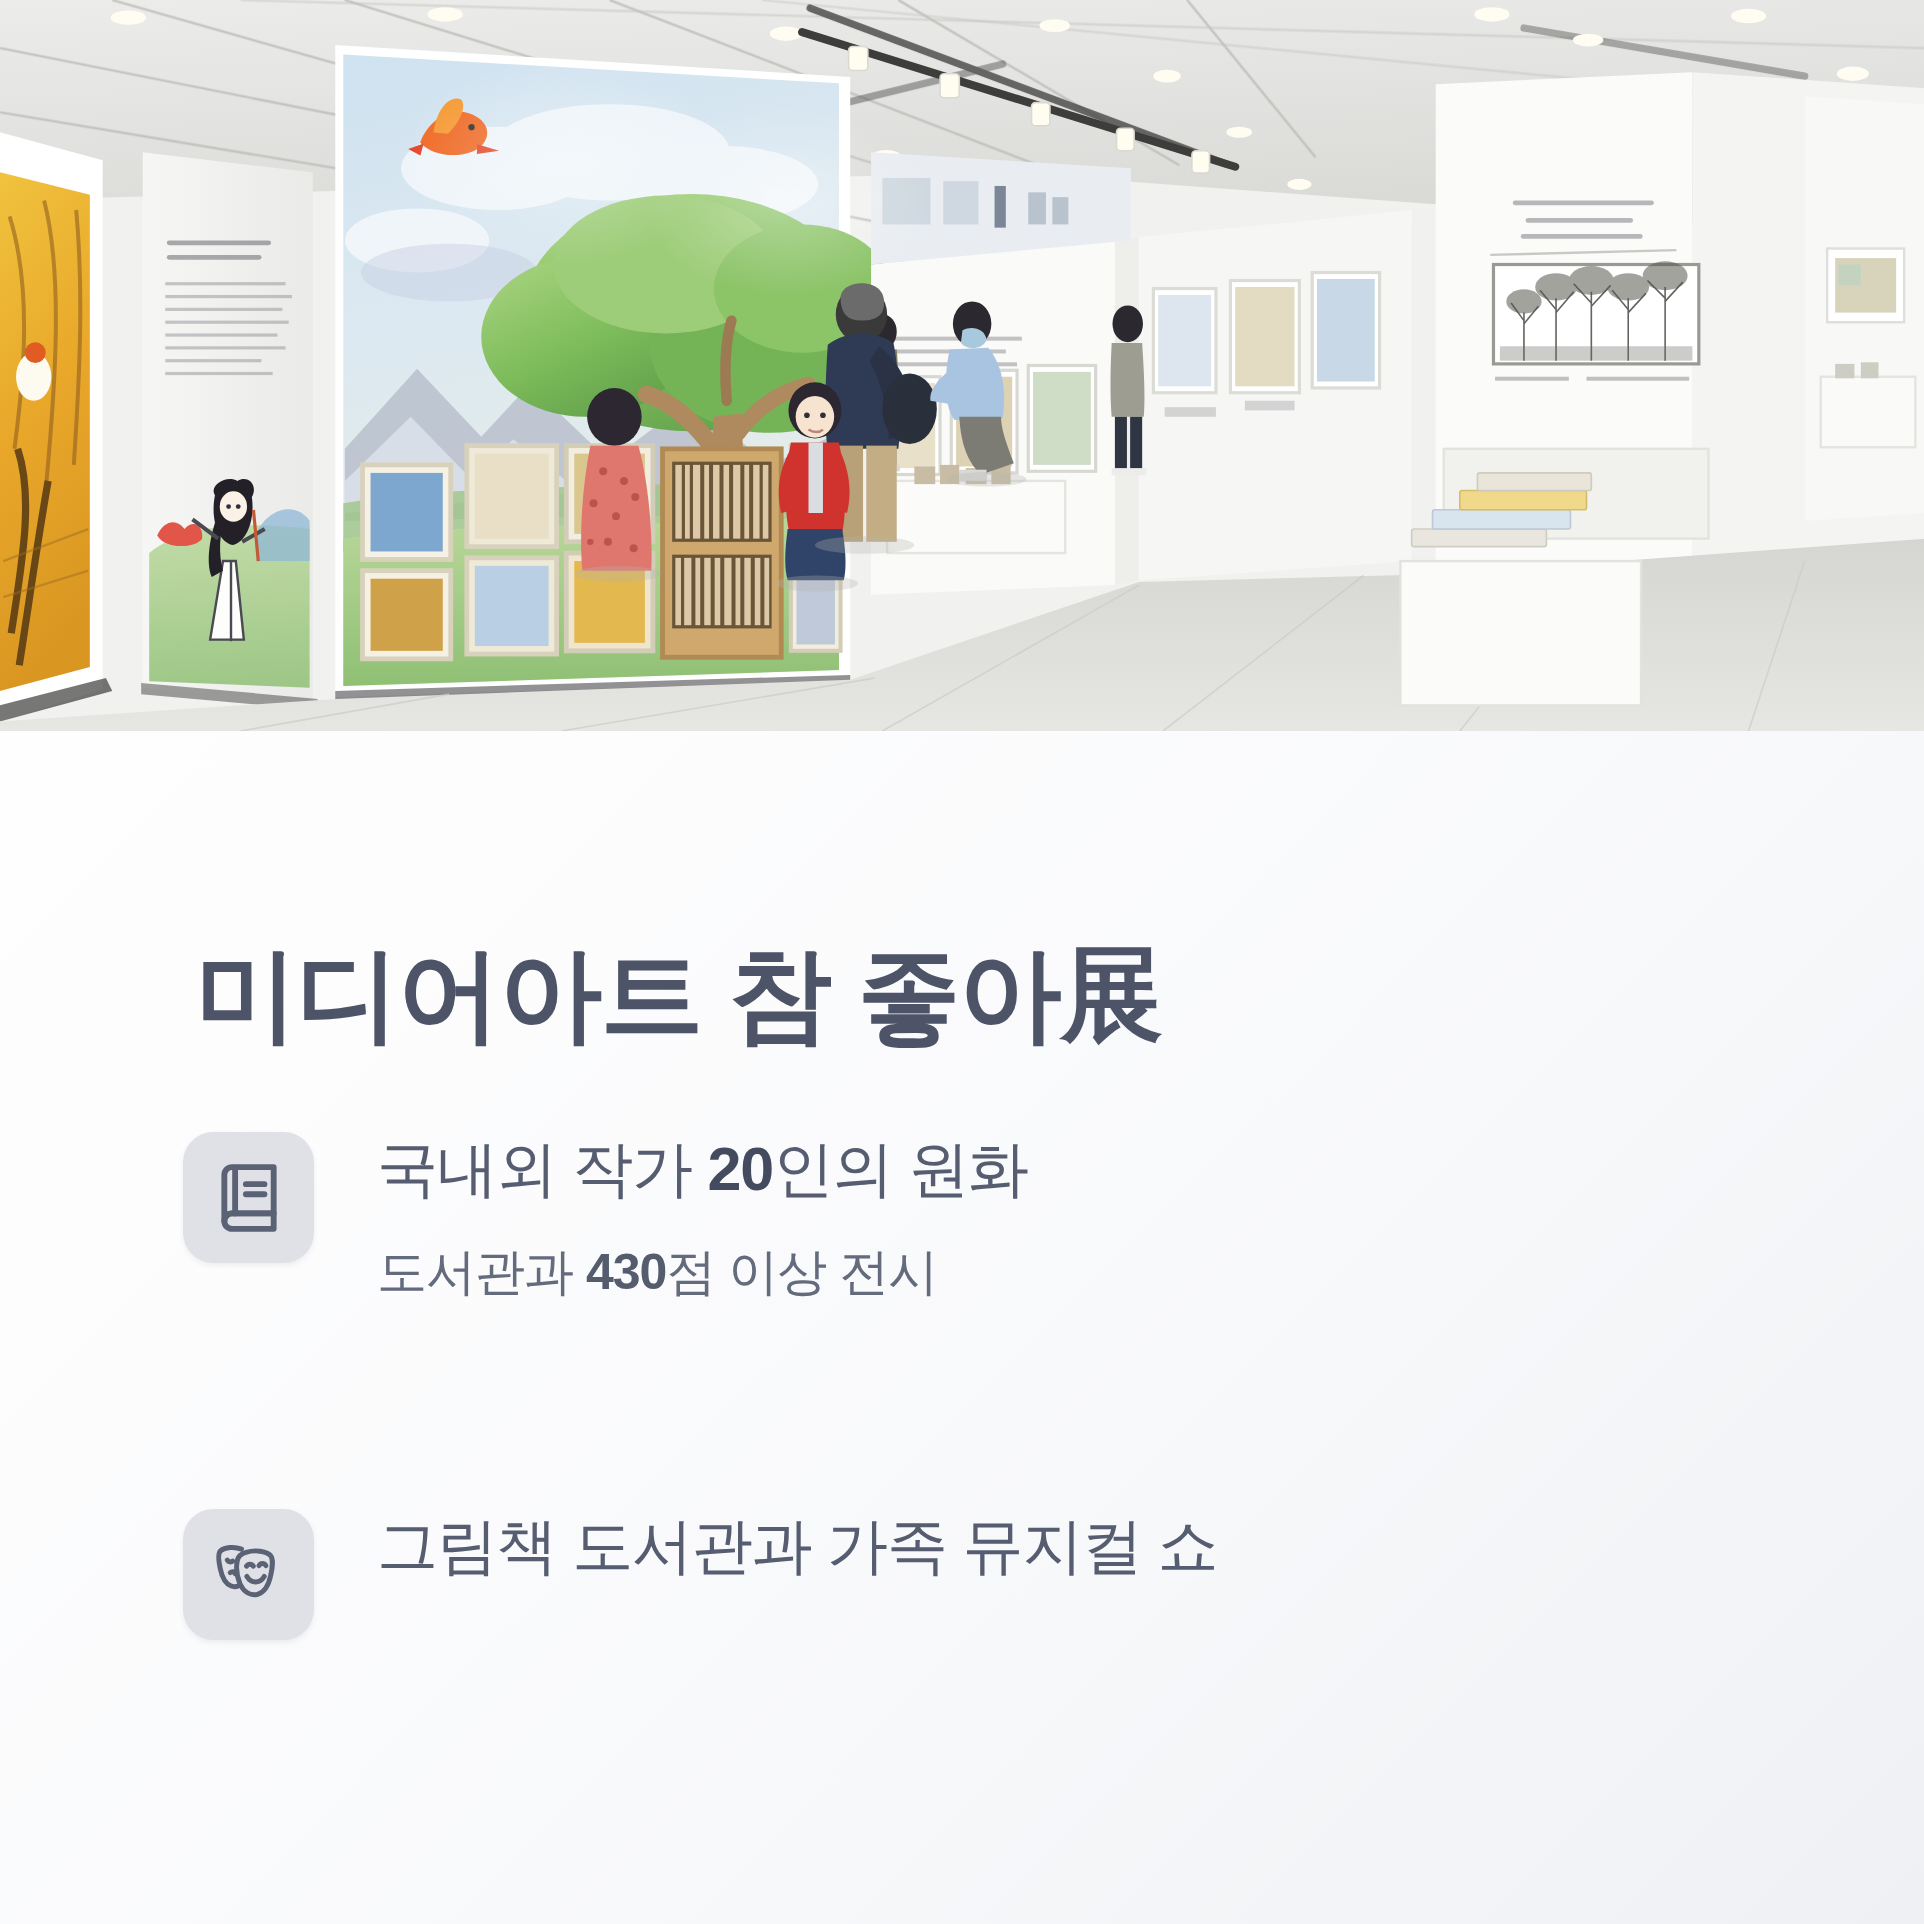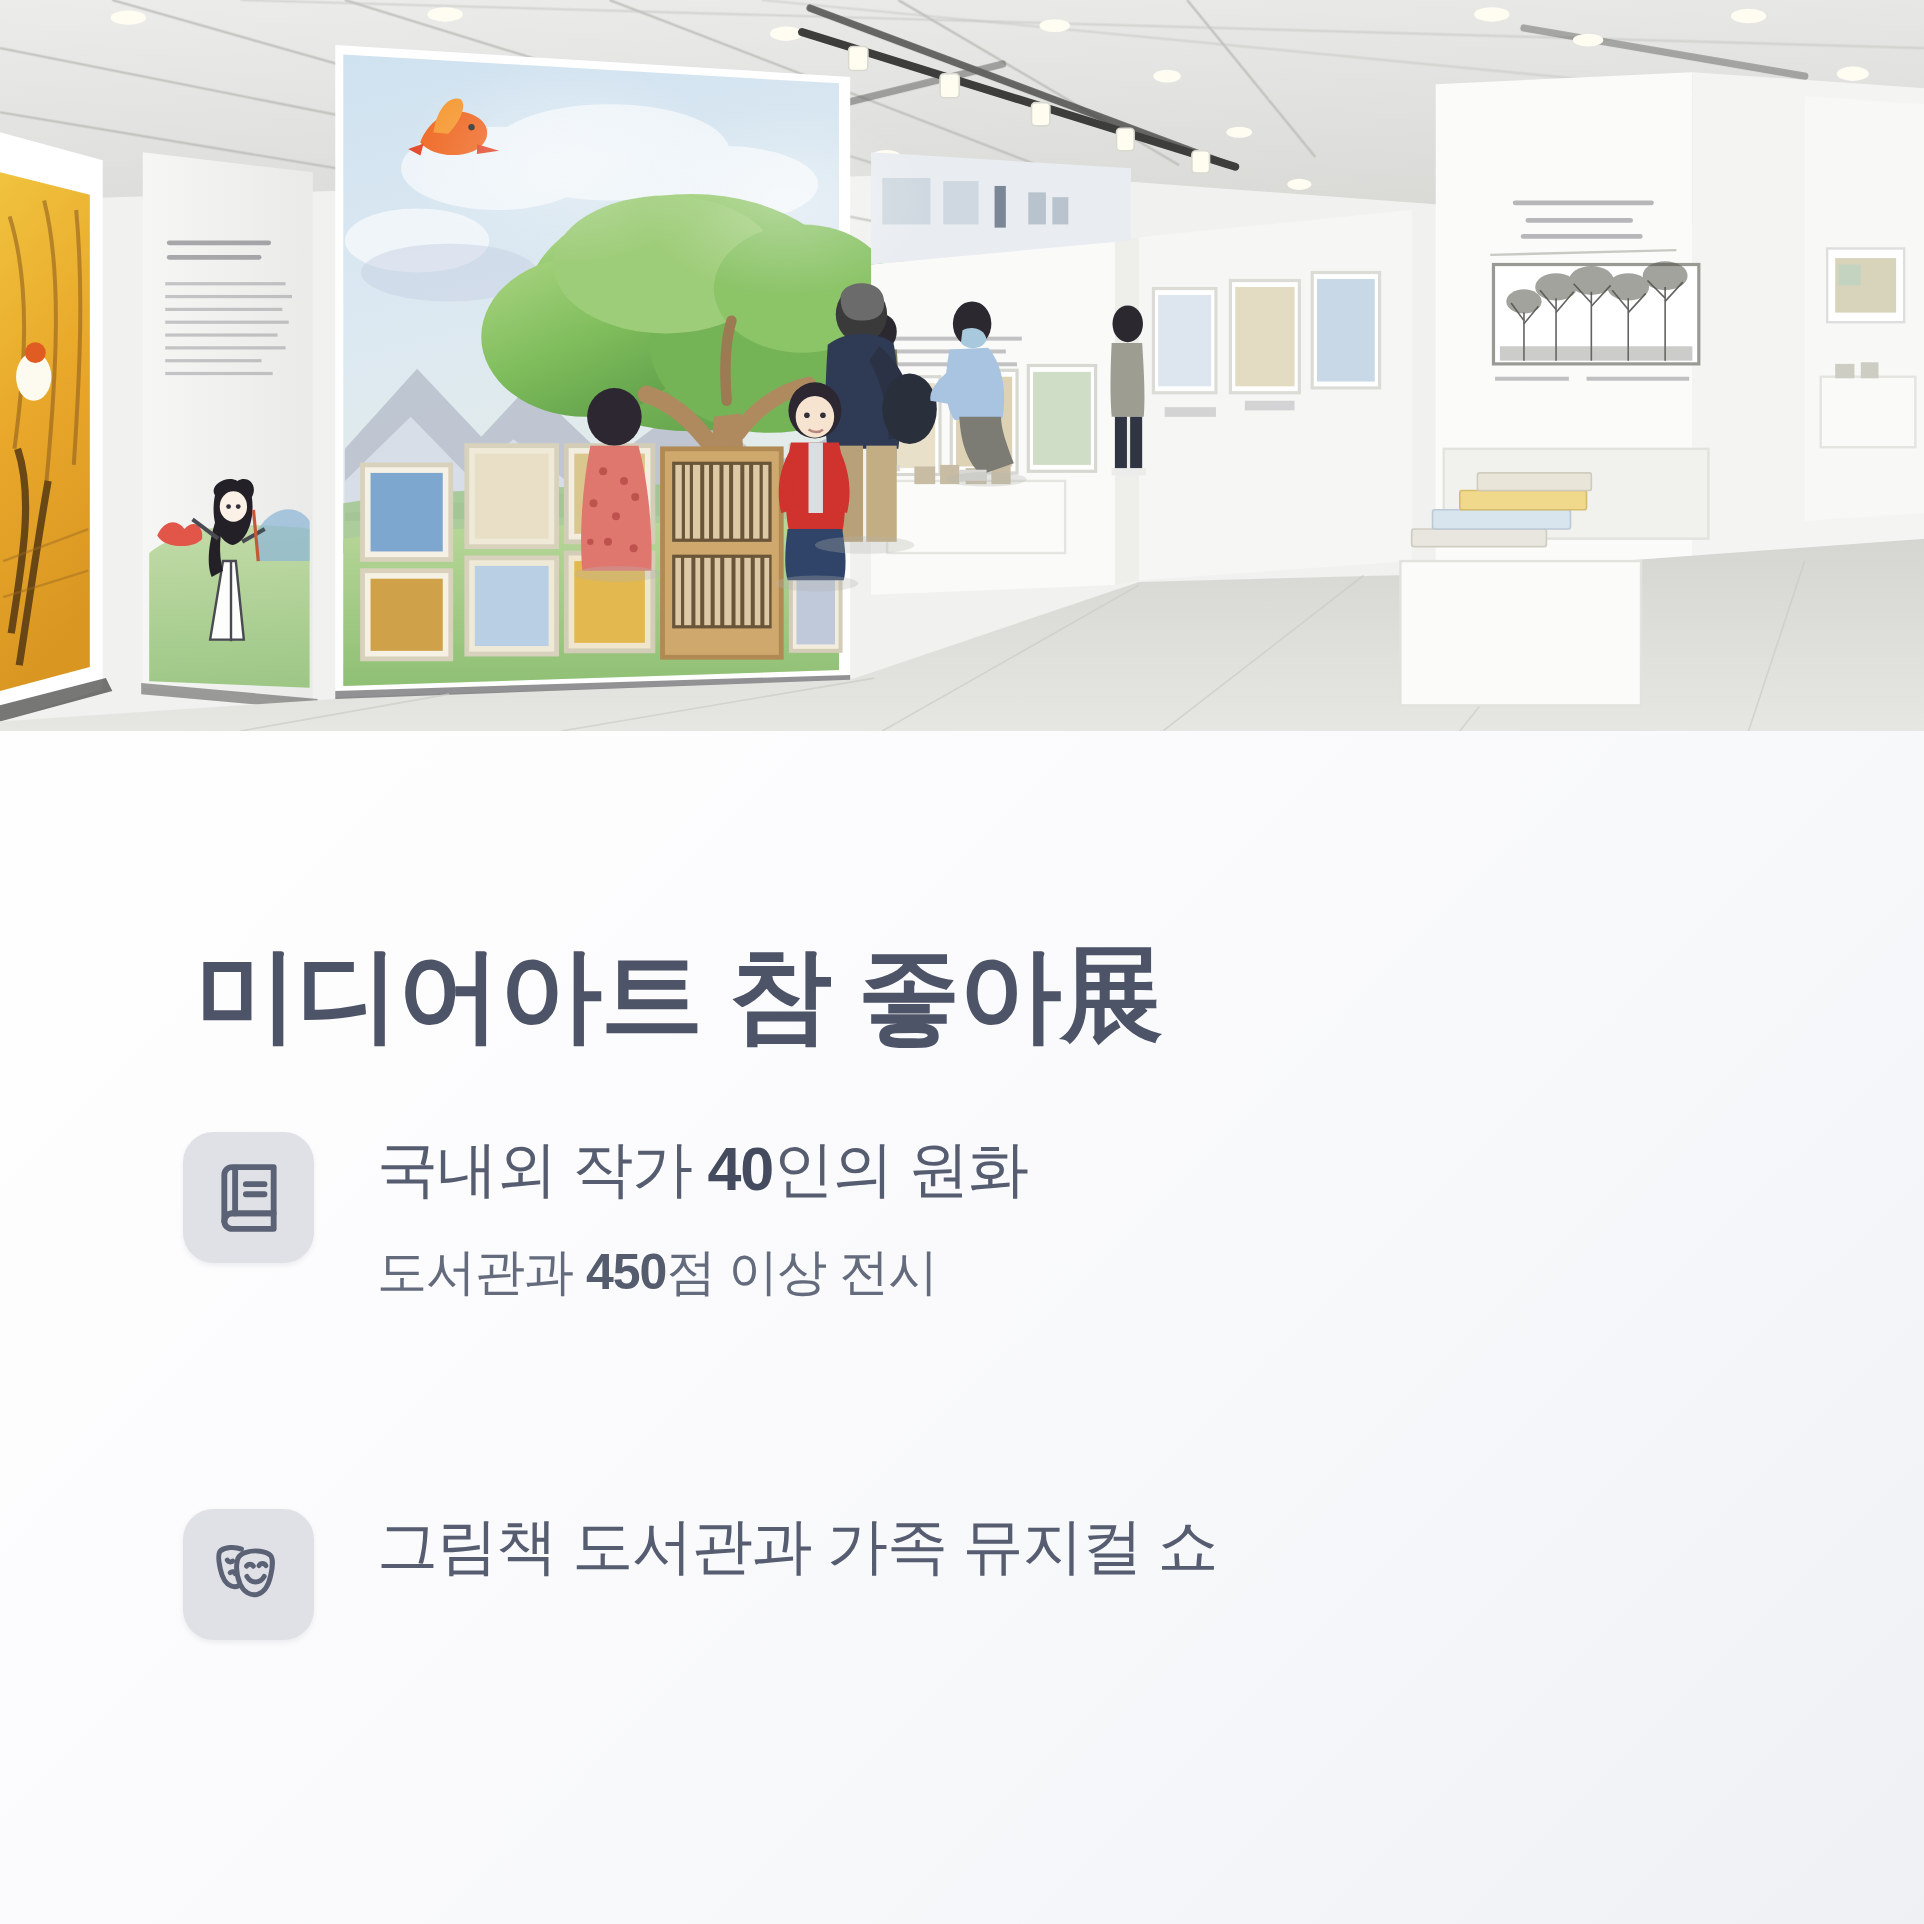--- a/index.html
+++ b/index.html
@@ -576,22 +576,22 @@
       <div class="icon-box">
         <svg width="74" height="74" viewBox="0 0 24 24" fill="none" stroke="#5b6275" stroke-width="1.9" stroke-linecap="round" stroke-linejoin="round">
           <path d="M4 4.5A2.5 2.5 0 0 1 6.5 2H20v15H6.5A2.5 2.5 0 0 0 4 19.5z"></path>
           <path d="M4 19.5A2.5 2.5 0 0 1 6.5 17H20v5H6.5A2.5 2.5 0 0 1 4 19.5z"></path>
           <path d="M7.5 2.2V17"></path>
           <path d="M11 7.5h6"></path>
           <path d="M11 10.8h6"></path>
         </svg>
       </div>
       <div class="feat-text">
-        <div class="feat-head"><span>국내외 작가 </span><b>40</b><span>인의 원화</span></div>
-        <div class="feat-sub"><span>도서관과 </span><b>450</b><span>점 이상 전시</span></div>
+        <div class="feat-head"><span>국내외 작가 </span><b>20</b><span>인의 원화</span></div>
+        <div class="feat-sub"><span>도서관과 </span><b>430</b><span>점 이상 전시</span></div>
       </div>
     </div>
 
     <div class="feature f2">
       <div class="icon-box">
         <svg width="77" height="77" viewBox="0 0 24 24" fill="none" stroke="#5b6275" stroke-width="1.55" stroke-linecap="round" stroke-linejoin="round">
 
           <path d="M9.8 4.1C7.6 3.2 4.6 3.5 3.3 4.6c-.8.7-.6 3.3-.1 5.6.5 2.4 1.6 4.7 3.4 5.4.8.3 1.7.2 2.5-.2"></path>
           <path d="M5.4 7.5c.4.6 1.1.8 1.7.3"></path>
           <path d="M6.3 11.4c.6-.5 1.2-.3 1.5.3"></path>

